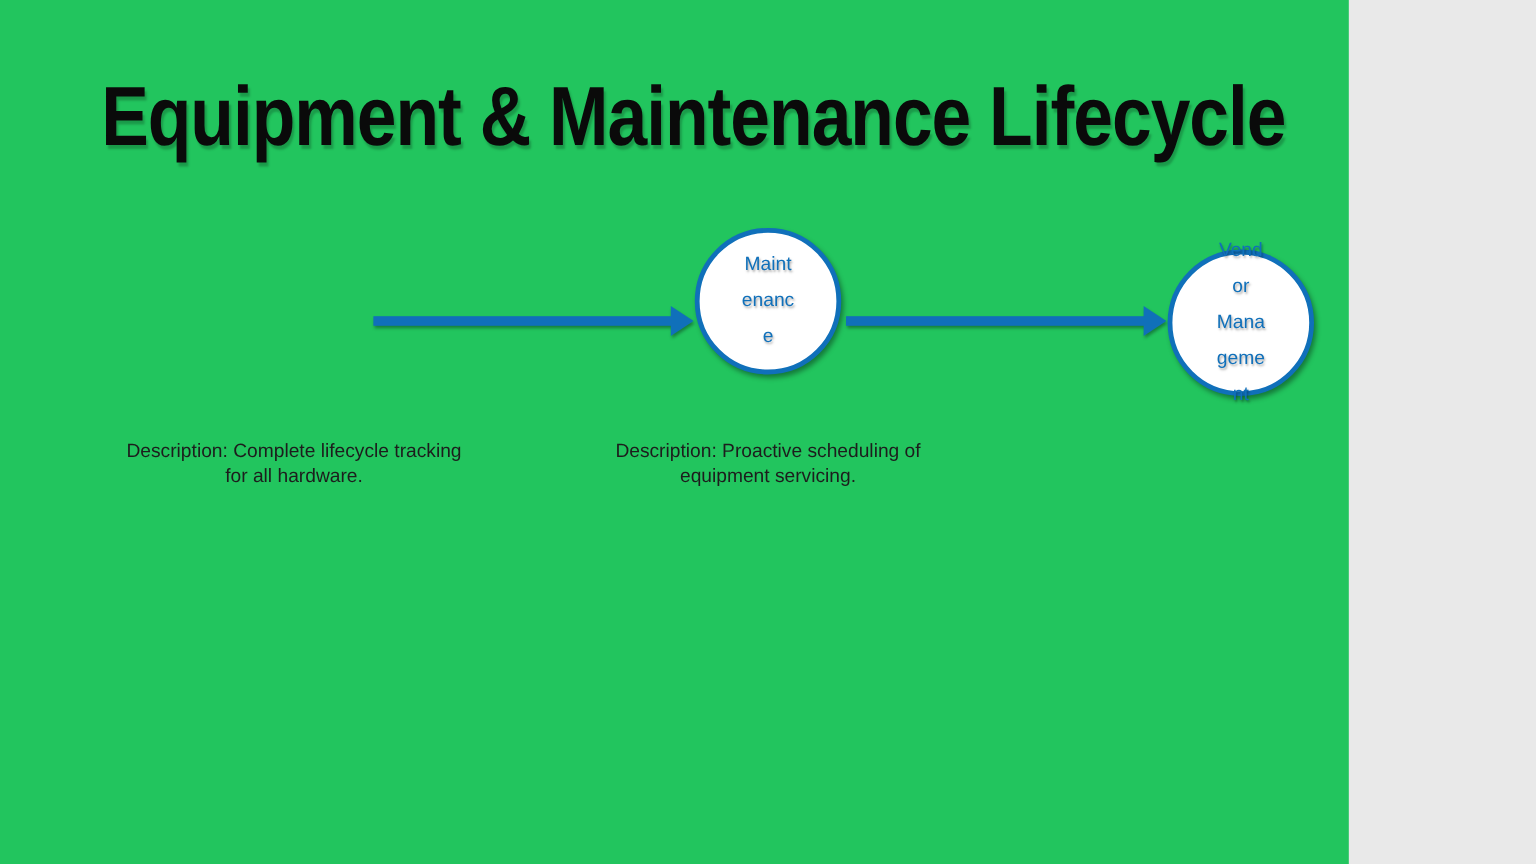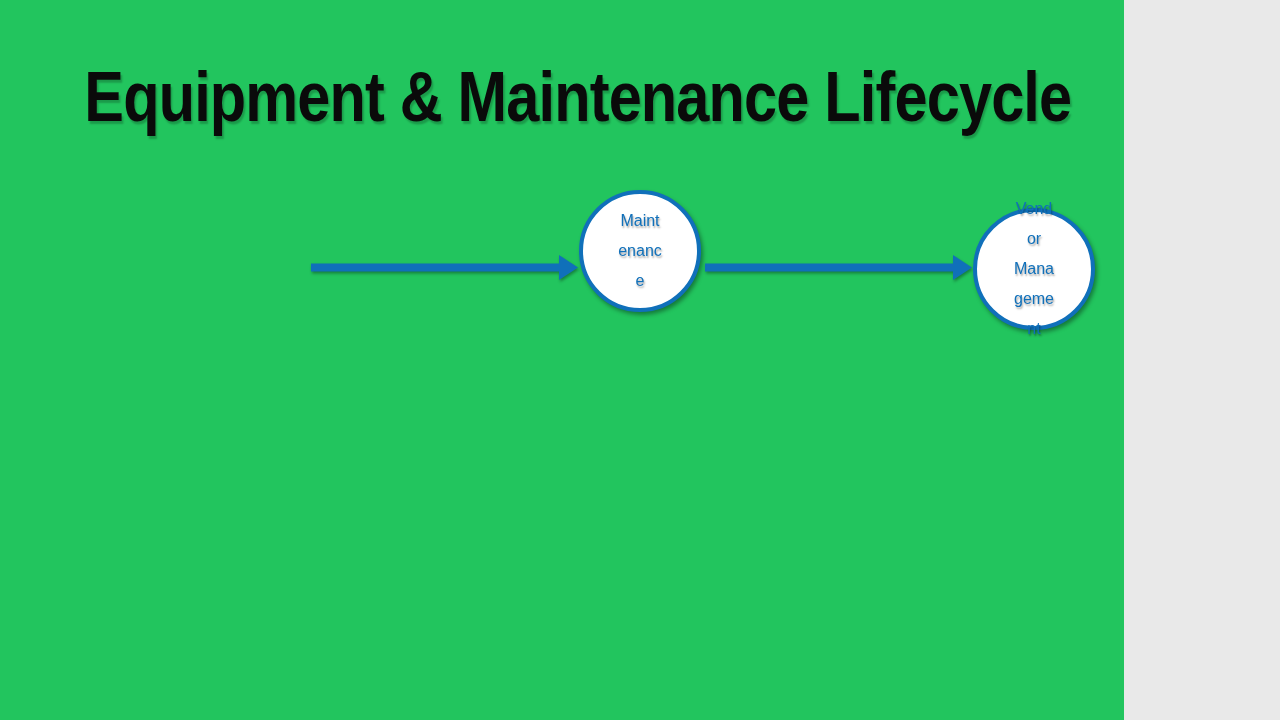--- a/index.html
+++ b/index.html
@@ -114,16 +114,20 @@
   </svg>
 
   <div class="node node-3">
     <div class="node-label">Vend
 or
 Mana
 geme
 nt</div>
   </div>
 
+  <div class="description description-1">Description: Complete lifecycle tracking
+for all hardware.</div>
 
+  <div class="description description-2">Description: Proactive scheduling of
+equipment servicing.</div>
 
 
 </div>
 
 </body></html>

